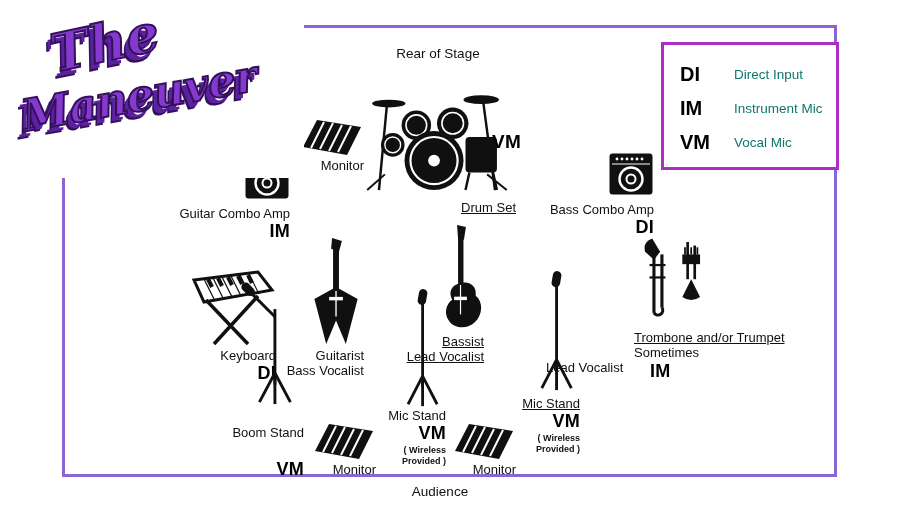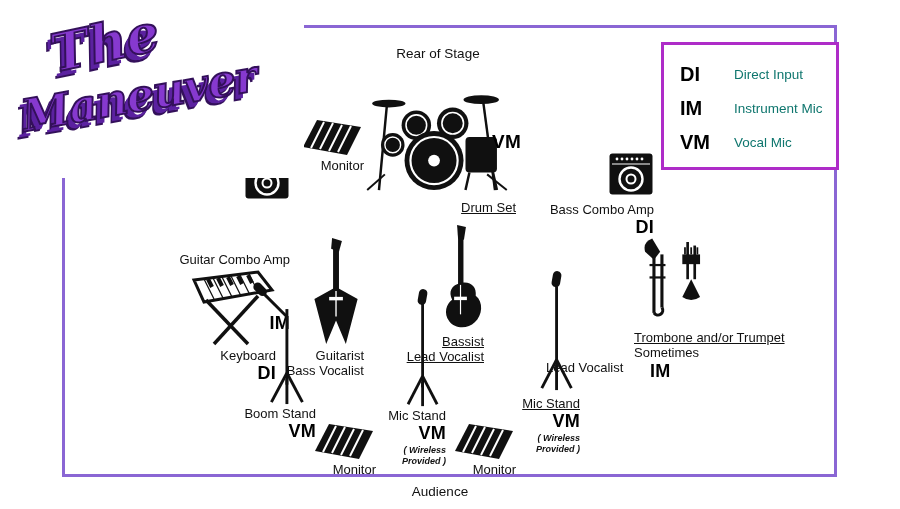--- a/index.html
+++ b/index.html
@@ -4,21 +4,21 @@
 <style>
   *{margin:0;padding:0;box-sizing:border-box;}
   html,body{background:#fff;}
   body{font-family:"Liberation Sans",sans-serif;color:#111;}
   .canvas{position:relative;width:900px;height:509px;background:#fff;overflow:hidden;}
   .stage-border{position:absolute;left:62px;top:25px;width:775px;height:452px;border:3px solid #8a66d4;}
   .item{position:absolute;display:flex;flex-direction:column;align-items:flex-end;text-align:center;}
   .item.left-align{align-items:flex-start;text-align:left;}
   .lbl{font-size:13px;line-height:1.18;color:#111;}
   .mic-code{font-weight:bold;font-size:18px;line-height:1.2;color:#000;letter-spacing:.3px;}
-  .note{font-size:9px;font-weight:bold;line-height:1.2;color:#111;font-style:italic;}
+  .note{font-size:9px;font-weight:bold;line-height:1.2;color:#111;}
   .abs{position:absolute;}
   .title-lbl{font-size:13.5px;color:#111;text-align:center;}
   .legend{position:absolute;left:661px;top:42px;width:178px;height:128px;border:3px solid #ae2cc8;background:#fff;padding:12px 0 0 16px;display:flex;flex-direction:column;}
   .legend-row{display:flex;align-items:center;height:34px;}
   .legend-abbr{width:48px;font-size:20px;font-weight:bold;color:#000;}
   .legend-name{font-size:13.5px;color:#0f766e;margin-left:6px;}
   .logo{position:absolute;left:4px;top:2px;width:300px;height:176px;background:#fff;z-index:5;}
   .logo-word{font-family:"DejaVu Serif",serif;font-style:italic;font-weight:bold;color:#8639cf;-webkit-text-stroke:2px #33105a;text-shadow:-5px 5px 0 #5b21a0,-7px 7px 0 #33105a;white-space:nowrap;}
   .logo-the{position:absolute;left:46px;top:10px;font-size:52px;transform:rotate(-12deg);}
   .logo-man{position:absolute;left:16px;top:68px;font-size:44px;letter-spacing:-1px;transform:rotate(-10deg);}
@@ -84,21 +84,21 @@
       <line x1="114" y1="94" x2="110" y2="112" stroke="#101010" stroke-width="2.5"></line>
       <line x1="138" y1="94" x2="142" y2="112" stroke="#101010" stroke-width="2.5"></line>
       <circle cx="78" cy="82" r="30" fill="#101010"></circle>
       <circle cx="78" cy="82" r="24" fill="none" stroke="#fff" stroke-width="2.2"></circle>
       <circle cx="78" cy="82" r="6" fill="#fff"></circle>
     </svg>
     <span class="lbl mt4">Drum Set</span>
   </div>
   <span class="abs mic-code" style="left:492px;top:131px;font-size:19px;">VM</span>
 
-  <div class="item" style="left:176px;top:156px;width:114px;gap:46px;">
+  <div class="item" style="left:176px;top:156px;width:114px;">
     <svg width="46" height="44" viewBox="0 0 46 44">
       <rect x="1.5" y="1.5" width="43" height="41" rx="3" fill="#101010"></rect>
       <line x1="4" y1="12" x2="42" y2="12" stroke="#fff" stroke-width="1.2"></line>
       <circle cx="9" cy="7" r="1.4" fill="#fff"></circle>
         <circle cx="14" cy="7" r="1.4" fill="#fff"></circle>
       <circle cx="19" cy="7" r="1.4" fill="#fff"></circle>
         <circle cx="24" cy="7" r="1.4" fill="#fff"></circle>
       <circle cx="29" cy="7" r="1.4" fill="#fff"></circle>
         <circle cx="34" cy="7" r="1.4" fill="#fff"></circle>
       <circle cx="23" cy="27" r="11.5" fill="none" stroke="#fff" stroke-width="2.4"></circle>
@@ -151,21 +151,21 @@
       <polygon points="22,2 32,5 29,16 21,13" fill="#101010"></polygon>
       <rect x="23" y="12" width="6" height="46" fill="#101010"></rect>
       <path d="M26,52 L48,64 L36,110 L26,86 L16,110 L4,64 Z" fill="#101010"></path>
       <line x1="26" y1="56" x2="26" y2="82" stroke="#fff" stroke-width="1.4"></line>
       <rect x="19" y="62" width="14" height="3.5" fill="#fff"></rect>
     </svg>
     <span class="lbl">Guitarist</span>
     <span class="lbl">Bass Vocalist</span>
   </div>
 
-  <div class="item" style="left:228px;top:280px;width:88px;">
+  <div class="item" style="left:216px;top:280px;width:88px;gap:19px;">
     <svg width="64" height="126" viewBox="0 0 66 130">
       <rect x="4" y="2" width="9" height="16" rx="4.5" fill="#101010" transform="rotate(-45 8 10)"></rect>
       <line x1="10" y1="12" x2="36" y2="38" stroke="#101010" stroke-width="3"></line>
       <line x1="36" y1="30" x2="36" y2="108" stroke="#101010" stroke-width="3"></line>
       <line x1="36" y1="96" x2="20" y2="126" stroke="#101010" stroke-width="3"></line>
       <line x1="36" y1="96" x2="52" y2="126" stroke="#101010" stroke-width="3"></line>
       <line x1="36" y1="102" x2="36" y2="128" stroke="#101010" stroke-width="3"></line>
     </svg>
     <span class="lbl">Boom Stand</span>
     <span class="mic-code">VM</span>

